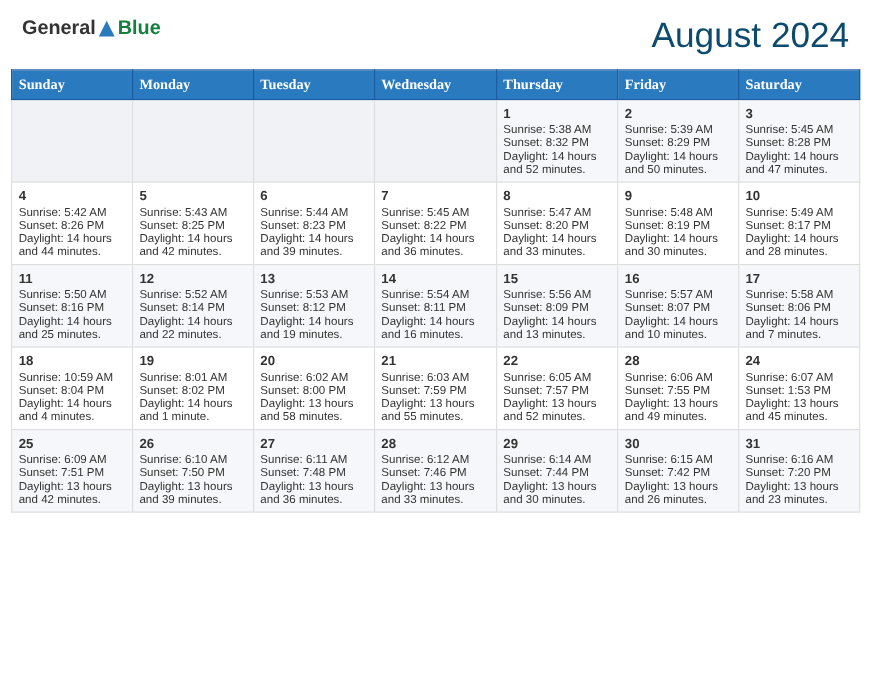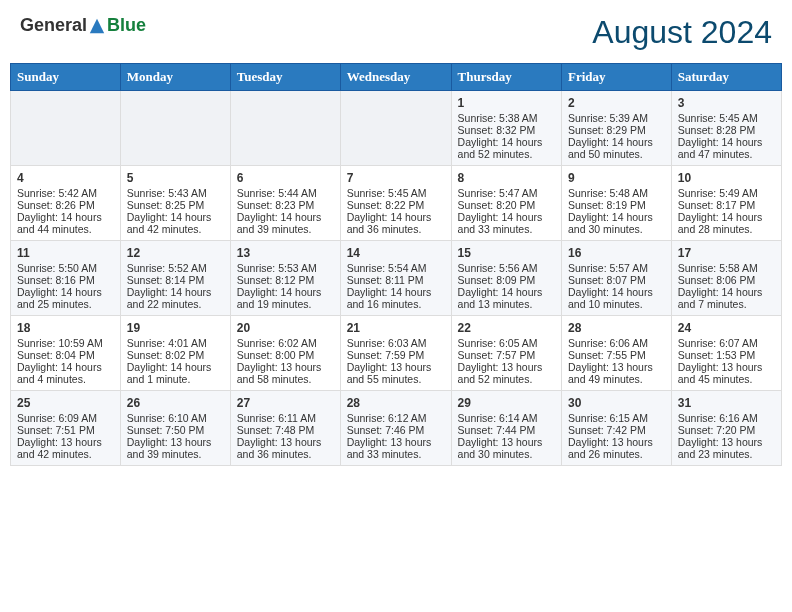--- a/index.html
+++ b/index.html
@@ -257,21 +257,21 @@
       <tr>
         <td>
           <span class="day-num">18</span>
           <div>Sunrise: 10:59 AM</div>
           <div>Sunset: 8:04 PM</div>
           <div>Daylight: 14 hours</div>
           <div>and 4 minutes.</div>
         </td>
         <td>
           <span class="day-num">19</span>
-          <div>Sunrise: 4:01 AM</div>
+          <div>Sunrise: 8:01 AM</div>
           <div>Sunset: 8:02 PM</div>
           <div>Daylight: 14 hours</div>
           <div>and 1 minute.</div>
         </td>
         <td>
           <span class="day-num">20</span>
           <div>Sunrise: 6:02 AM</div>
           <div>Sunset: 8:00 PM</div>
           <div>Daylight: 13 hours</div>
           <div>and 58 minutes.</div>

